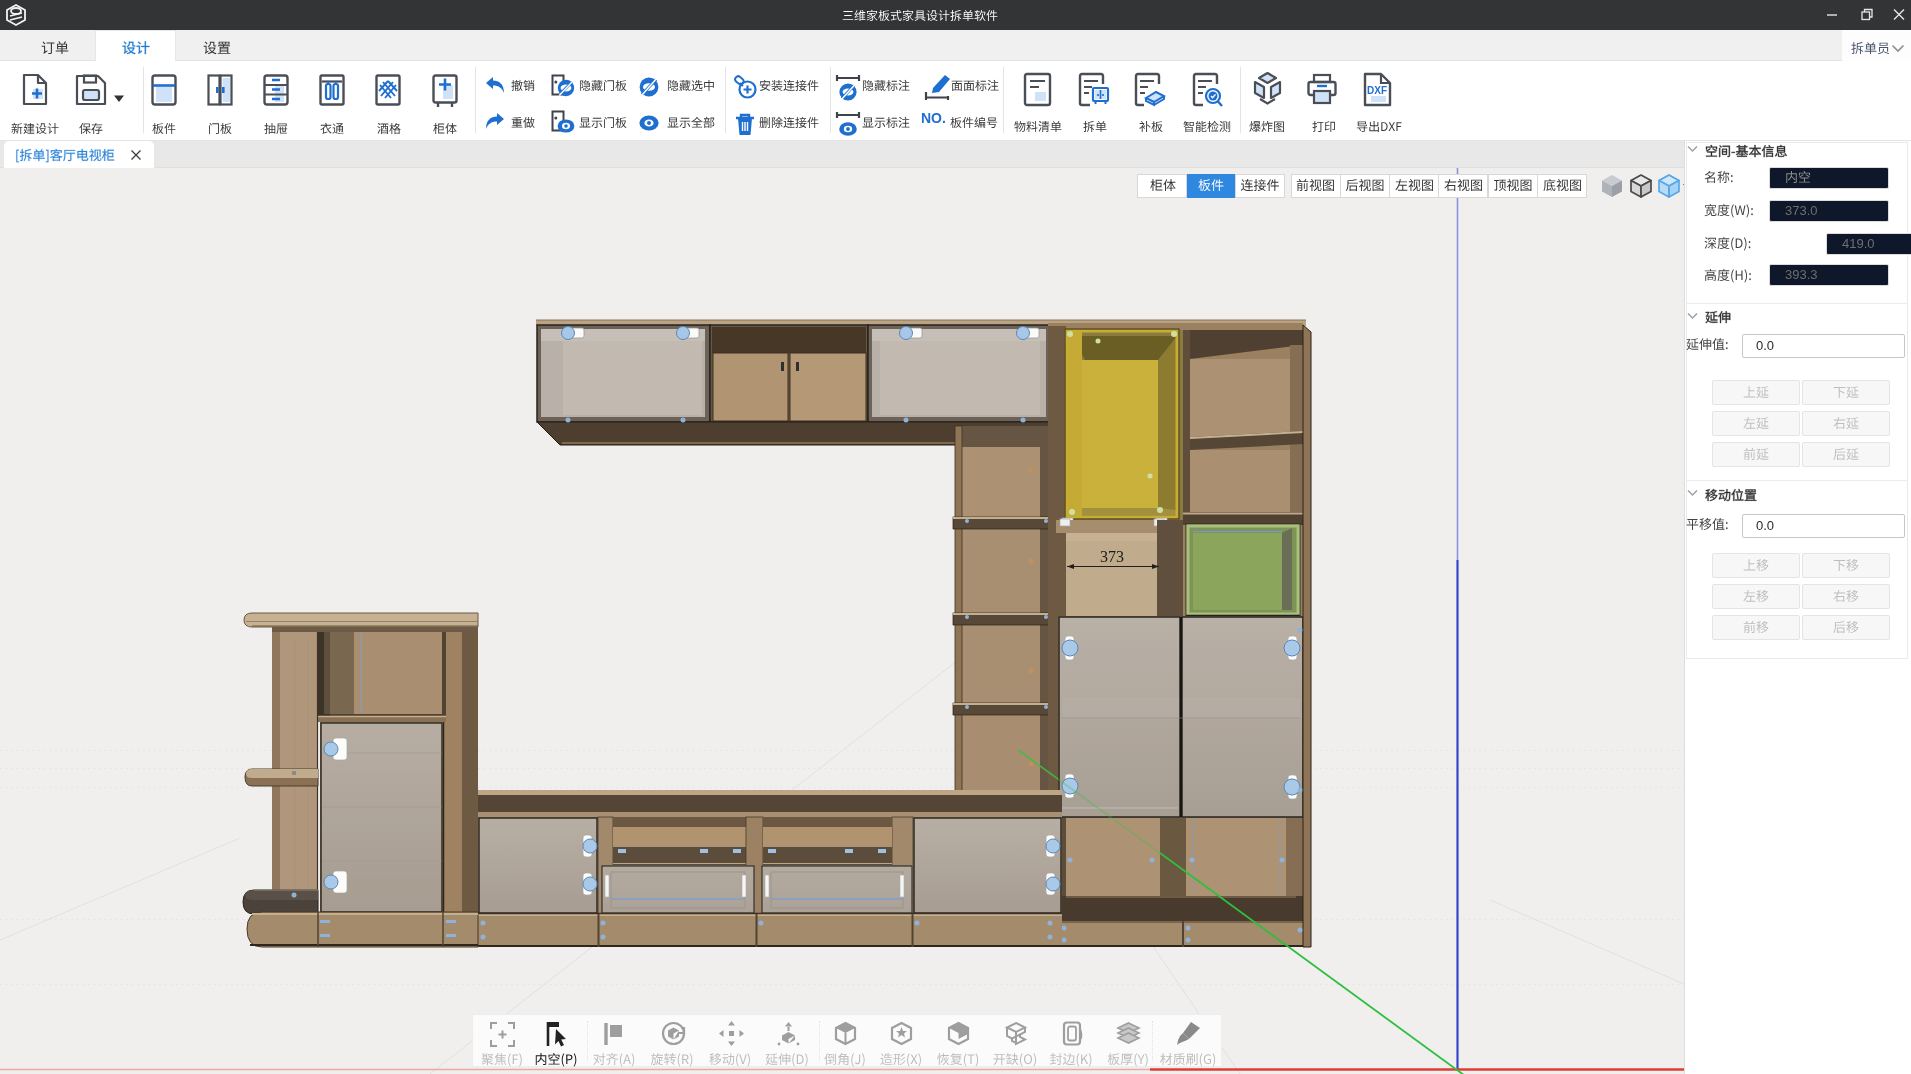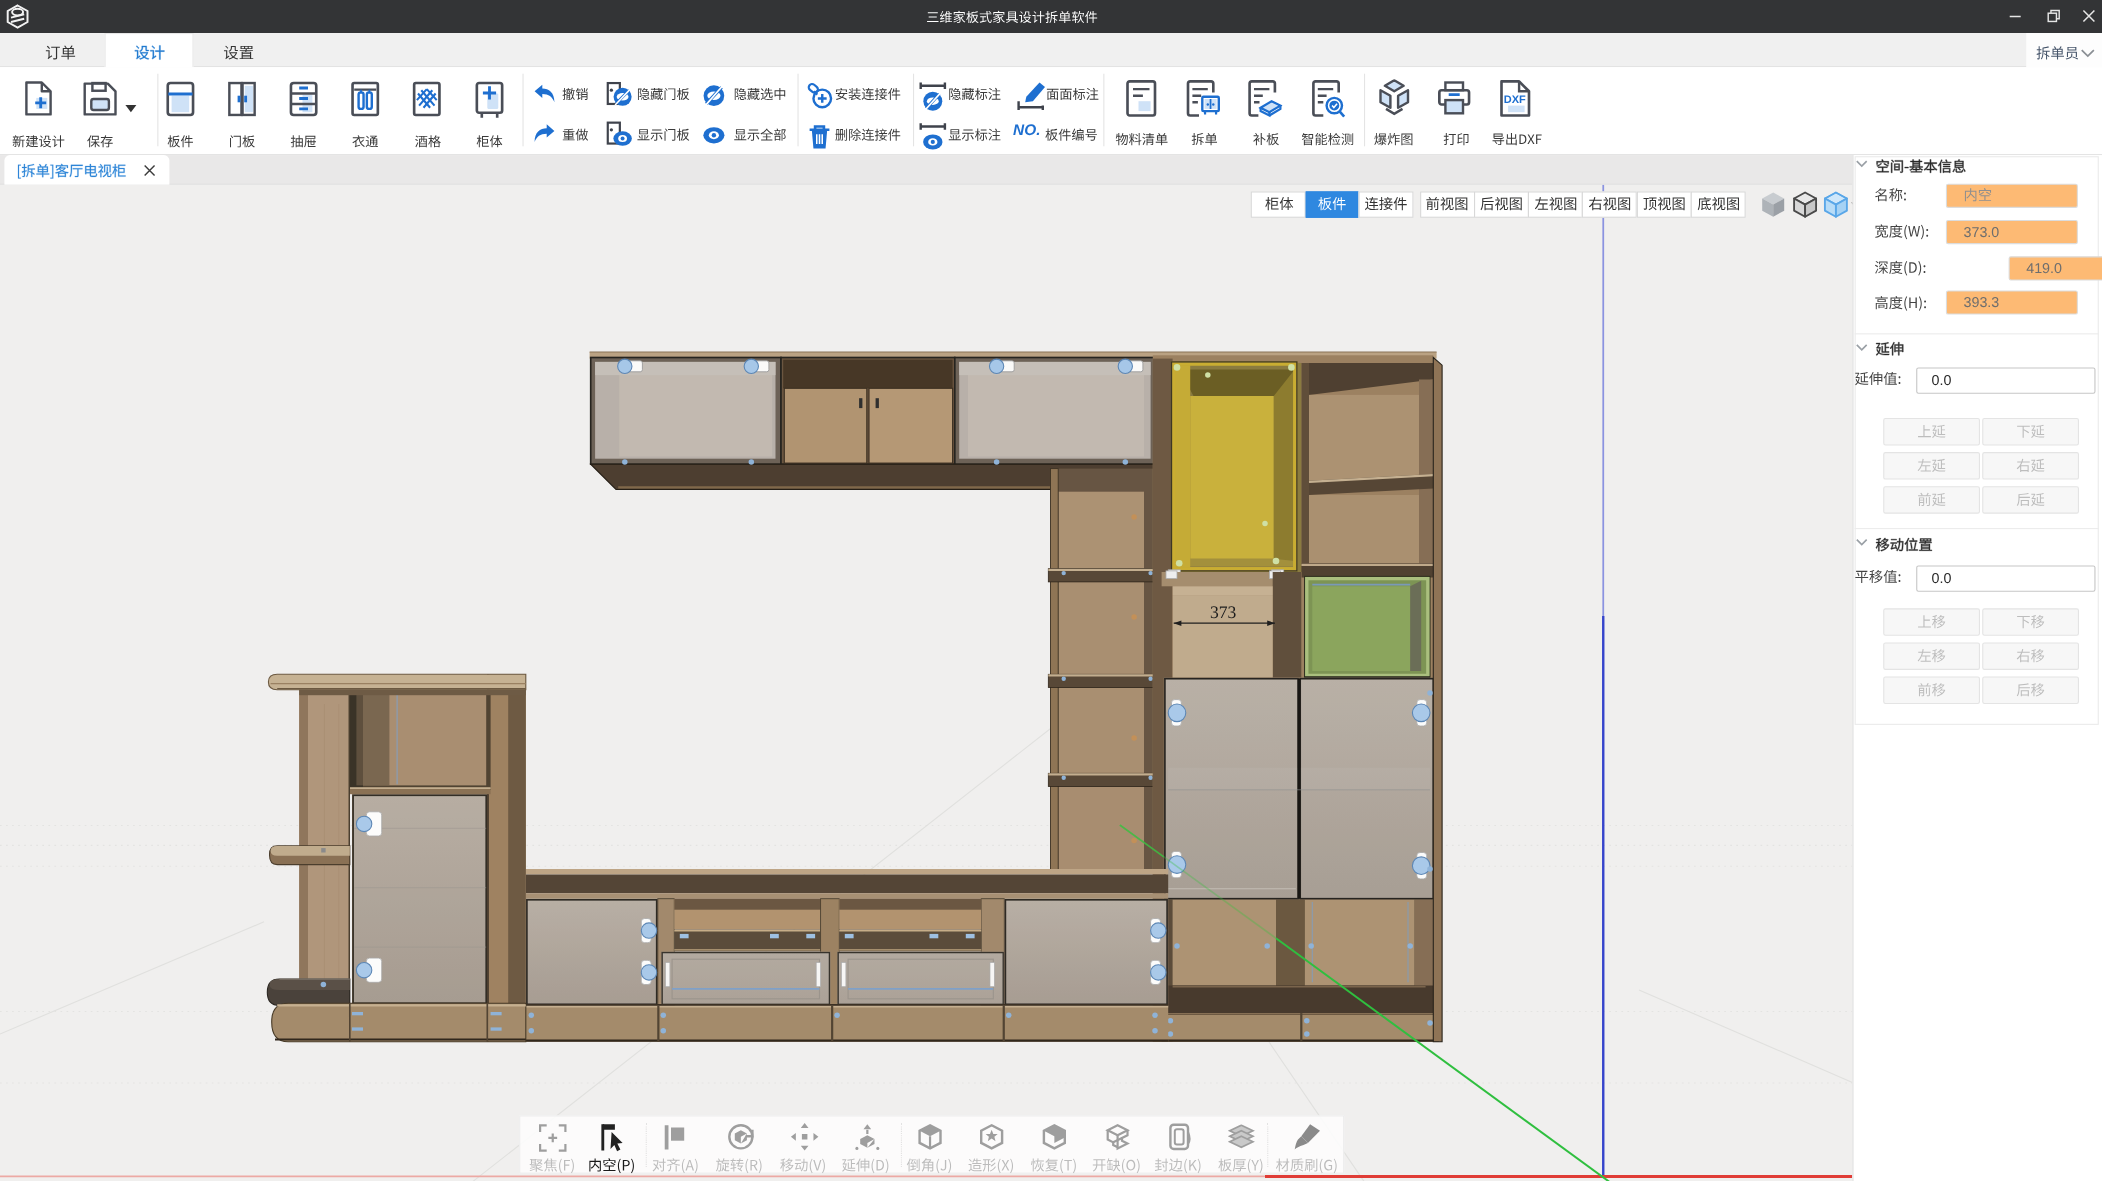--- a/index.html
+++ b/index.html
@@ -10,21 +10,21 @@
   #tabrow { position:absolute; left:0; top:30px; width:1911px; height:31px; background:#f0f0f0; border-bottom:1px solid #e3e3e3;}
   #tab-active { position:absolute; left:95px; top:30px; width:81px; height:31px; background:#fff; border:1px solid #e6e6e6; border-bottom:none;}
   #userbox { position:absolute; left:1842px; top:30px; width:69px; height:31px; background:#fdfdfd; }
   #ribbon { position:absolute; left:0; top:61px; width:1911px; height:80px; background:#fff; border-bottom:1px solid #e4e4e4;}
   .rdiv { position:absolute; top:67px; width:1px; height:66px; background:#e4e4e4; }
   #doctabs { position:absolute; left:0; top:141px; width:1684px; height:27px; background:#e9e8e8; border-bottom:1px solid #e0dfdf; }
   #doctab1 { position:absolute; left:4px; top:141px; width:150px; height:27px; background:#fff; border-radius:5px 5px 0 0; }
   #viewport { position:absolute; left:0; top:168px; width:1684px; height:906px; background:#f0efee; }
   #rightpanel { position:absolute; left:1684px; top:141px; width:227px; height:933px; background:#ffffff; border-left:1px solid #ddd; }
   .pbox { position:absolute; border:1px solid #eaeaea; background:#fff; }
-  .pinput { position:absolute; background:#fdba74; border:1px solid #dcdcdc; border-radius:2px; color:#6e6e6e; font-size:13px; line-height:20px; padding-left:15px; }
+  .pinput { position:absolute; background:#0f172a; border:1px solid #dcdcdc; border-radius:2px; color:#6e6e6e; font-size:13px; line-height:20px; padding-left:15px; }
   .winput { position:absolute; background:#fff; border:1px solid #c6c6c6; border-radius:2px; color:#2a2a2a; font-size:13px; line-height:22px; padding-left:13px; }
   .pbtn  { position:absolute; width:88px; height:25px; background:#f7f7f7; border:1px solid #e4e4e4; border-radius:2px; }
   .vbtn { position:absolute; top:174px; height:24px; background:#fff; border:1px solid #d8d8d8; }
   .vbtn.sel { background:#2f88e0; border-color:#2f88e0; }
   #bottombar { position:absolute; left:472px; top:1014px; width:750px; height:53px; background:rgba(253,253,253,0.88); border:1px solid #ededed; }
   .bdiv { position:absolute; top:6px; width:1px; height:40px; border-left:1px dotted #e2e2e2; }
   .icn { position:absolute; }
 </style>
 </head>
 <body>
@@ -162,21 +162,21 @@
       <ellipse cx="13" cy="15" rx="8.8" ry="6.8" fill="#1e6fd0"></ellipse>
       <ellipse cx="13" cy="15" rx="4.2" ry="3.3" fill="#fff"></ellipse>
       <circle cx="13" cy="15" r="1.9" fill="#1e6fd0"></circle>
     </g>
   </svg>
   <svg class="icn" style="left:923px;top:72px" width="30" height="30" viewBox="0 0 30 30">
     <path d="M10 16 L22 3 L27 7 L16 20 L9 21 Z" fill="#1e6fd0"></path>
     <path d="M23.5 2 L28 6" stroke="#fff" stroke-width="1.2"></path>
     <path d="M3 20 V28 M25 24 V28 M3 25.5 H25" stroke="#3f434c" stroke-width="2.2" fill="none"></path>
   </svg>
-  <div class="abs" style="left:921px;top:110px;width:46px;height:18px;font-size:14px;font-style:italic;font-weight:bold;color:#1e6fd0;font-family:'Liberation Sans';">NO.</div>
+  <div class="abs" style="left:921px;top:110px;width:46px;height:18px;font-size:14px;font-weight:bold;color:#1e6fd0;font-family:'Liberation Sans';">NO.</div>
   <svg class="icn" style="left:1023px;top:72px" width="29" height="35" viewBox="0 0 29 35">
     <rect x="2" y="2" width="25" height="31" rx="2" fill="none" stroke="#4a4e57" stroke-width="2.4"></rect>
     <rect x="12" y="20" width="11" height="9" fill="#cfe2f7"></rect>
     <path d="M7 9 H22 M7 15 H16" stroke="#4a4e57" stroke-width="2.2"></path>
   </svg>
   <svg class="icn" style="left:1078px;top:72px" width="32" height="35" viewBox="0 0 32 35">
     <path d="M25 12 V4 Q25 2 23 2 H4 Q2 2 2 4 V31 Q2 33 4 33 H12" fill="none" stroke="#4a4e57" stroke-width="2.4"></path>
     <path d="M6 9 H20 M6 15 H14 M6 21 H11" stroke="#4a4e57" stroke-width="2.2"></path>
     <rect x="15" y="16" width="15" height="13" rx="1" fill="none" stroke="#1e6fd0" stroke-width="2.2"></rect>
     <rect x="17" y="18" width="5" height="9" fill="#cfe2f7"></rect>

